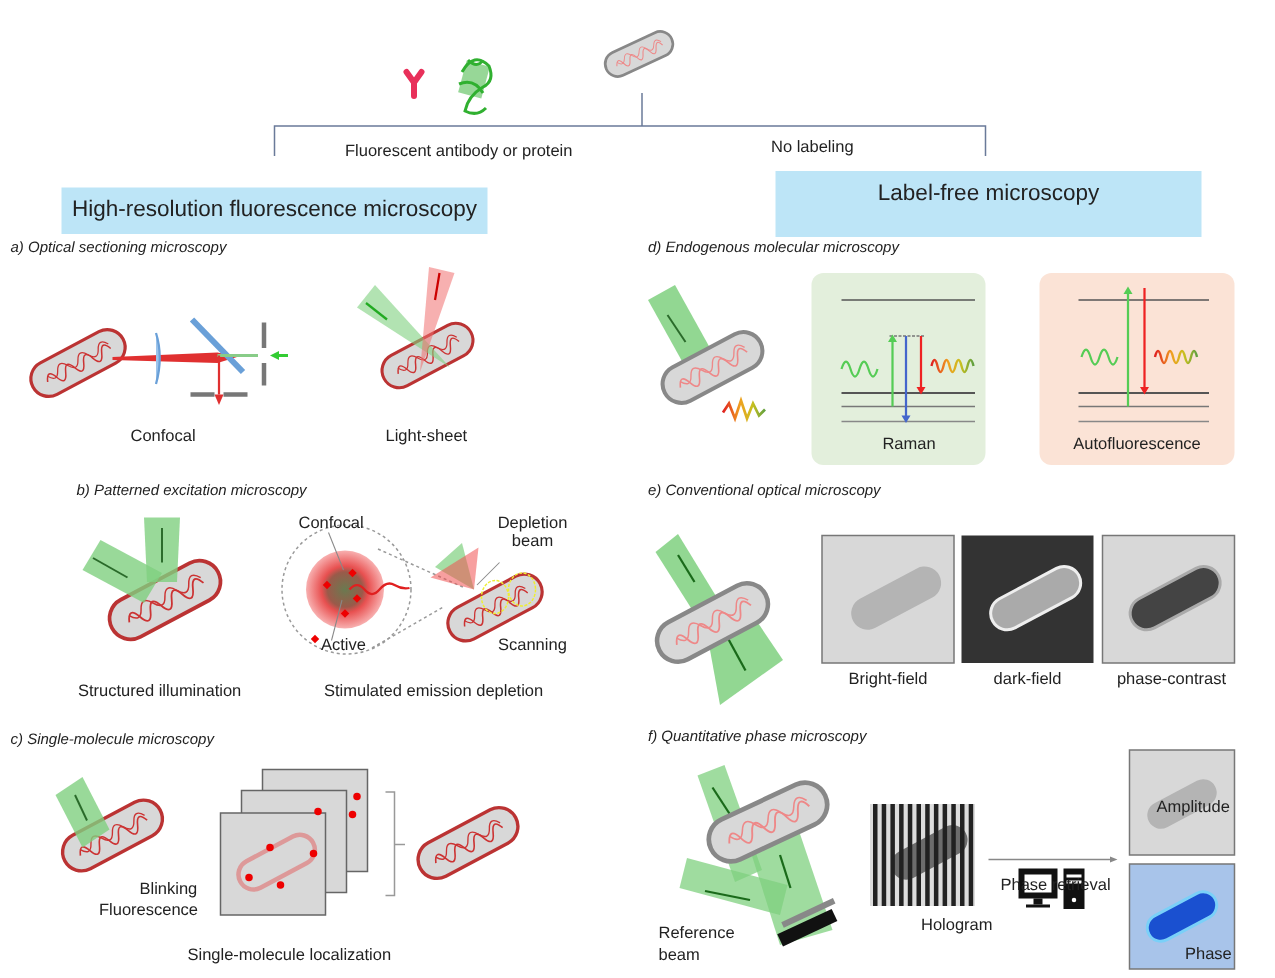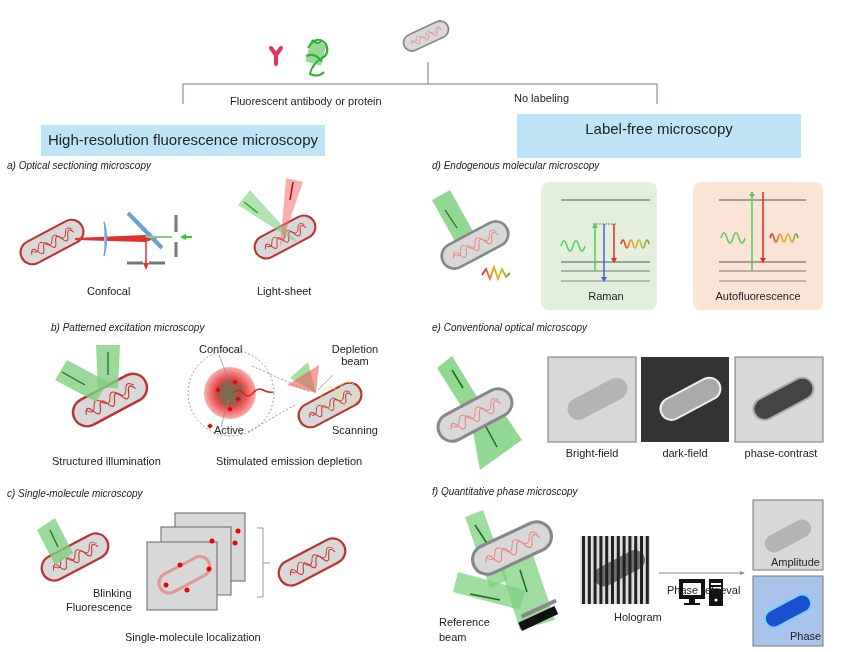--- a/index.html
+++ b/index.html
@@ -264,14 +264,14 @@
 
   <rect x="753" y="500" width="70" height="70" fill="#d8d8d8" stroke="#777"></rect>
   <rect x="763" y="527" width="50" height="18" rx="9" fill="#b4b4b4" transform="rotate(-28 788 536)"></rect>
   <rect x="753" y="576" width="70" height="70" fill="#a8c4ea" stroke="#777"></rect>
   <rect x="763" y="602" width="50" height="18" rx="9" fill="#1a50d0" stroke="#7ad0f8" stroke-width="2" transform="rotate(-28 788 611)"></rect>
 </svg>
 <div class="abs txt" style="left:439px;top:616px;">Reference</div>
 <div class="abs txt" style="left:439px;top:631px;">beam</div>
 <div class="abs txt" style="left:602px;top:611px;padding-left:12px;">Hologram</div>
 <div class="abs txt" style="left:667px;top:584px;">Phase retrieval</div>
-<div class="abs txt" style="left:771px;top:556px;">Amplitude</div>
+<div class="abs txt" style="left:771px;top:532px;">Amplitude</div>
 <div class="abs txt" style="left:790px;top:630px;">Phase</div>
 
 </body></html>

